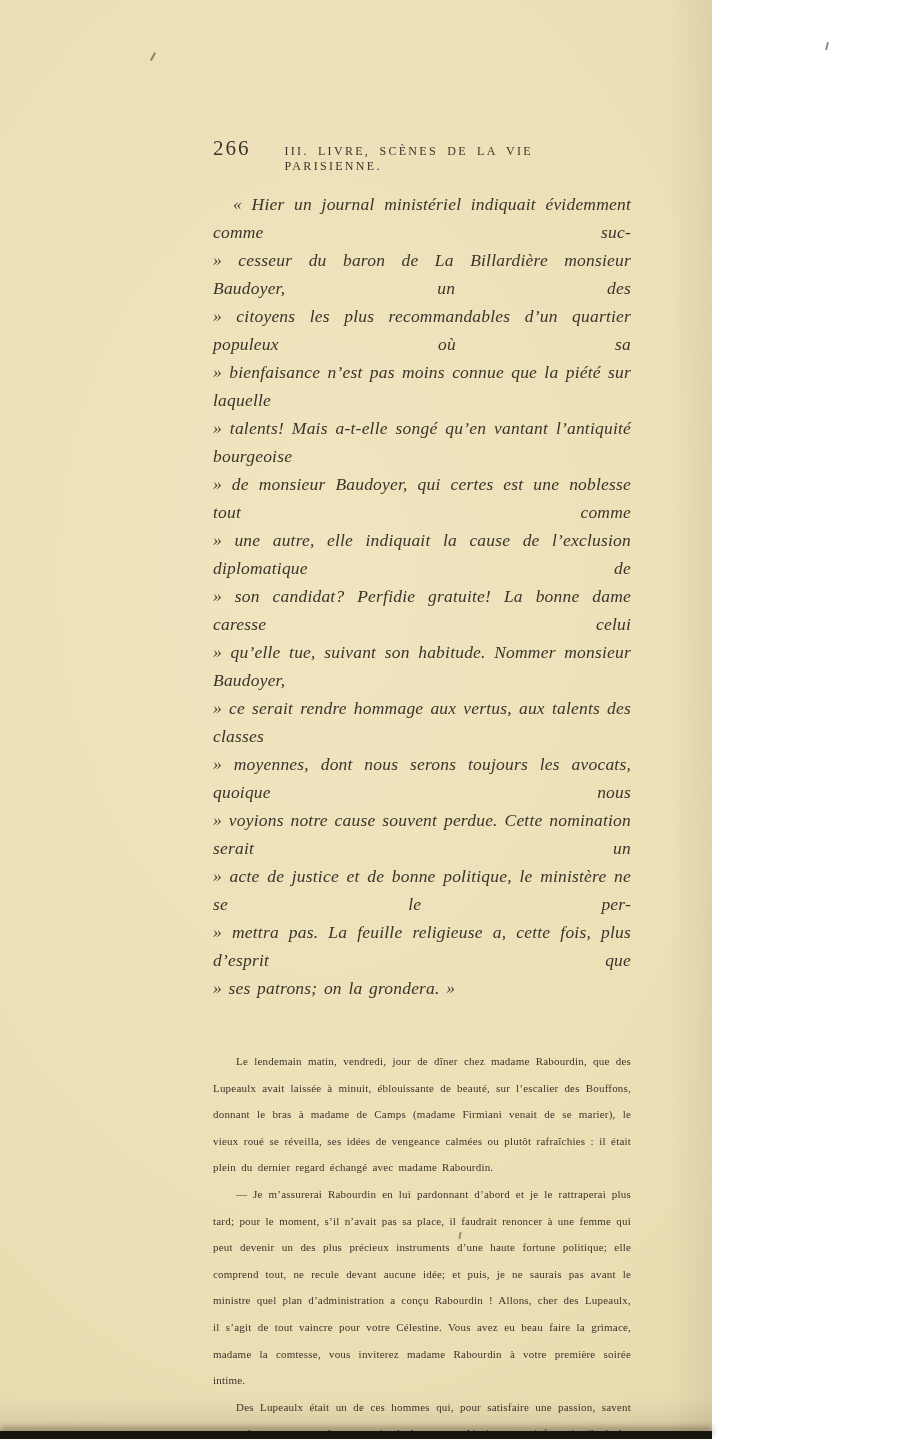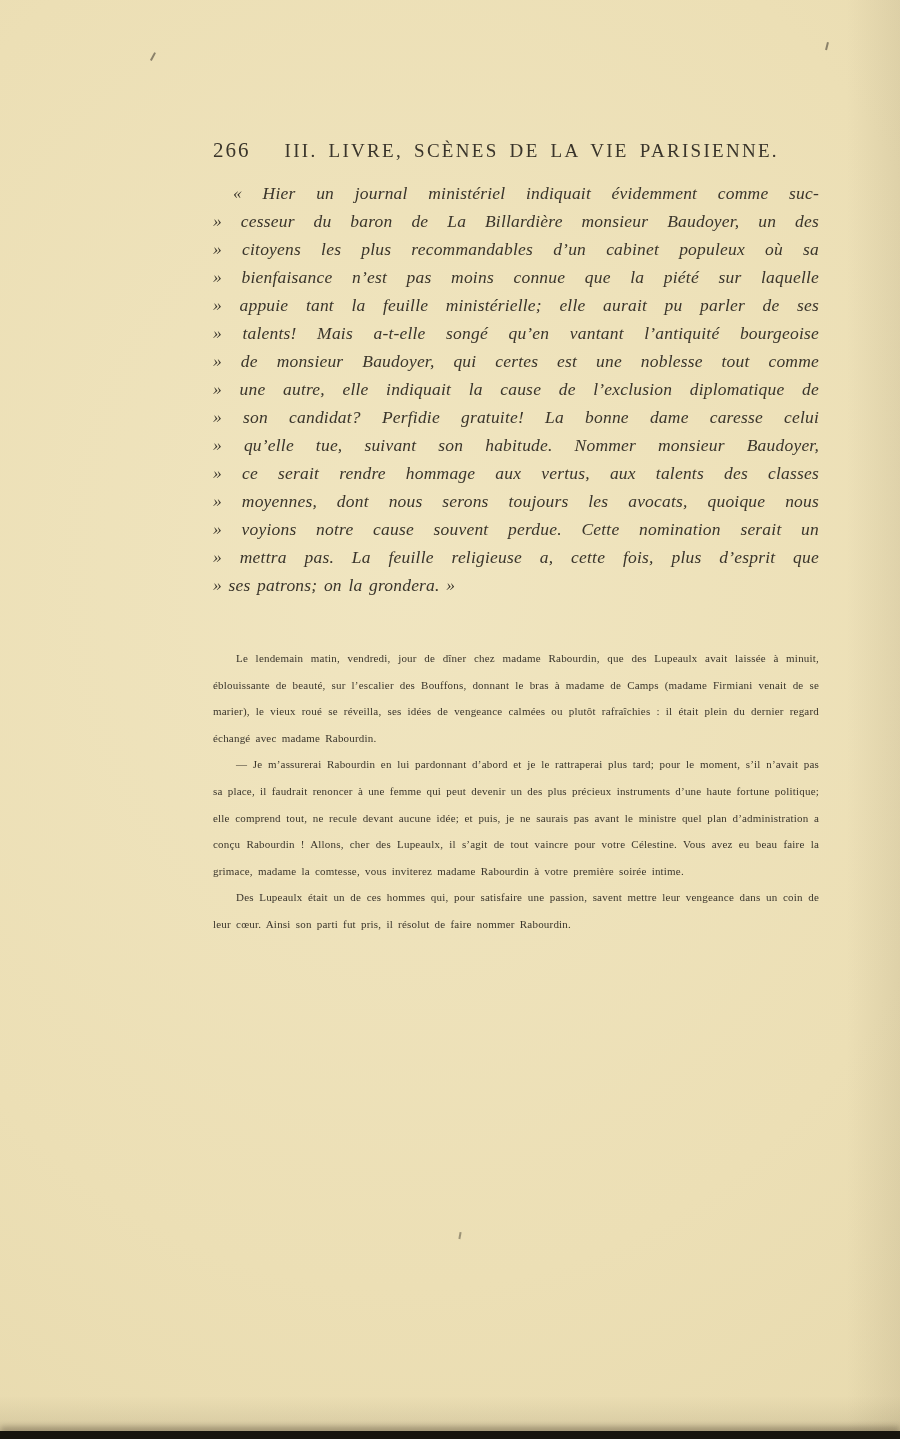--- a/index.html
+++ b/index.html
@@ -7,21 +7,21 @@
     padding: 0;
   }
   body {
     width: 900px;
     height: 1439px;
     overflow: hidden;
     font-family: "Liberation Serif", "DejaVu Serif", serif;
   }
   .page {
     position: relative;
-    width: 900px;
+    width: 712px;
     height: 1439px;
     box-sizing: border-box;
     padding: 136px 81px 0 213px;
     color: #3a352b;
     background:
       linear-gradient(to right, rgba(0,0,0,0) 94%, rgba(60,45,20,0.08) 100%),
       linear-gradient(to bottom, rgba(0,0,0,0) 97%, rgba(40,30,15,0.12) 100%),
       radial-gradient(ellipse 120% 90% at 45% 40%, #f0e5c0 0%, #ecdfb5 55%, #e5d7aa 100%);
   }
   
@@ -29,21 +29,21 @@
     display: flex;
     align-items: baseline;
     gap: 34px;
     margin-bottom: 16px;
   }
   .pagenum {
     font-size: 21px;
     letter-spacing: 2px;
   }
   .htitle {
-    font-size: 19px;
+    font-size: 12px;
     letter-spacing: 2.3px;
     word-spacing: 4px;
     padding-top: 4px;
   }
   
   .quote {
     margin-top: 12px;
     font-style: italic;
   }
   .quote-line {
@@ -118,42 +118,42 @@
     <span class="pagenum">266</span>
     <span class="htitle">III. LIVRE, SCÈNES DE LA VIE PARISIENNE.</span>
   </header>
 
   <section class="quote">
 
       <div class="quote-line">« Hier un journal ministériel indiquait évidemment comme suc-</div>
 
       <div class="quote-line">» cesseur du baron de La Billardière monsieur Baudoyer, un des</div>
 
-      <div class="quote-line">» citoyens les plus recommandables d’un cabinet populeux où sa</div>
+      <div class="quote-line">» citoyens les plus recommandables d’un quartier populeux où sa</div>
 
       <div class="quote-line">» bienfaisance n’est pas moins connue que la piété sur laquelle</div>
 
-      <div class="quote-line">» appuie tant la feuille ministérielle; elle aurait pu parler de ses</div>
 
       <div class="quote-line">» talents! Mais a-t-elle songé qu’en vantant l’antiquité bourgeoise</div>
 
       <div class="quote-line">» de monsieur Baudoyer, qui certes est une noblesse tout comme</div>
 
       <div class="quote-line">» une autre, elle indiquait la cause de l’exclusion diplomatique de</div>
 
       <div class="quote-line">» son candidat? Perfidie gratuite! La bonne dame caresse celui</div>
 
       <div class="quote-line">» qu’elle tue, suivant son habitude. Nommer monsieur Baudoyer,</div>
 
       <div class="quote-line">» ce serait rendre hommage aux vertus, aux talents des classes</div>
 
       <div class="quote-line">» moyennes, dont nous serons toujours les avocats, quoique nous</div>
 
       <div class="quote-line">» voyions notre cause souvent perdue. Cette nomination serait un</div>
 
+      <div class="quote-line">» acte de justice et de bonne politique, le ministère ne se le per-</div>
 
       <div class="quote-line">» mettra pas. La feuille religieuse a, cette fois, plus d’esprit que</div>
 
       <div class="quote-line">» ses patrons; on la grondera. »</div>
     </section>
 
   <section class="bodytext">
 
       <p class="para">Le lendemain matin, vendredi, jour de dîner chez madame Rabourdin, que des Lupeaulx avait laissée à minuit, éblouissante de beauté, sur l’escalier des Bouffons, donnant le bras à madame de Camps (madame Firmiani venait de se marier), le vieux roué se réveilla, ses idées de vengeance calmées ou plutôt rafraîchies : il était plein du dernier regard échangé avec madame Rabourdin.</p>
 

